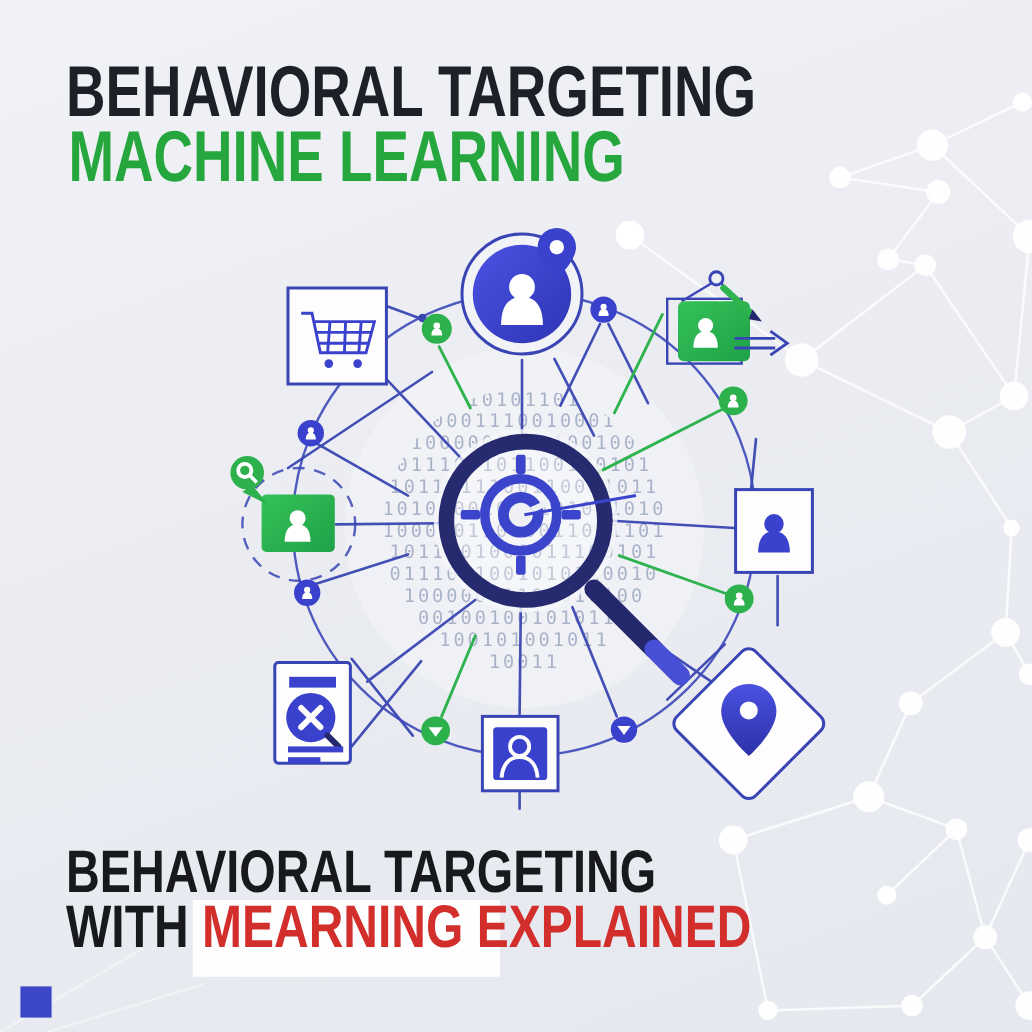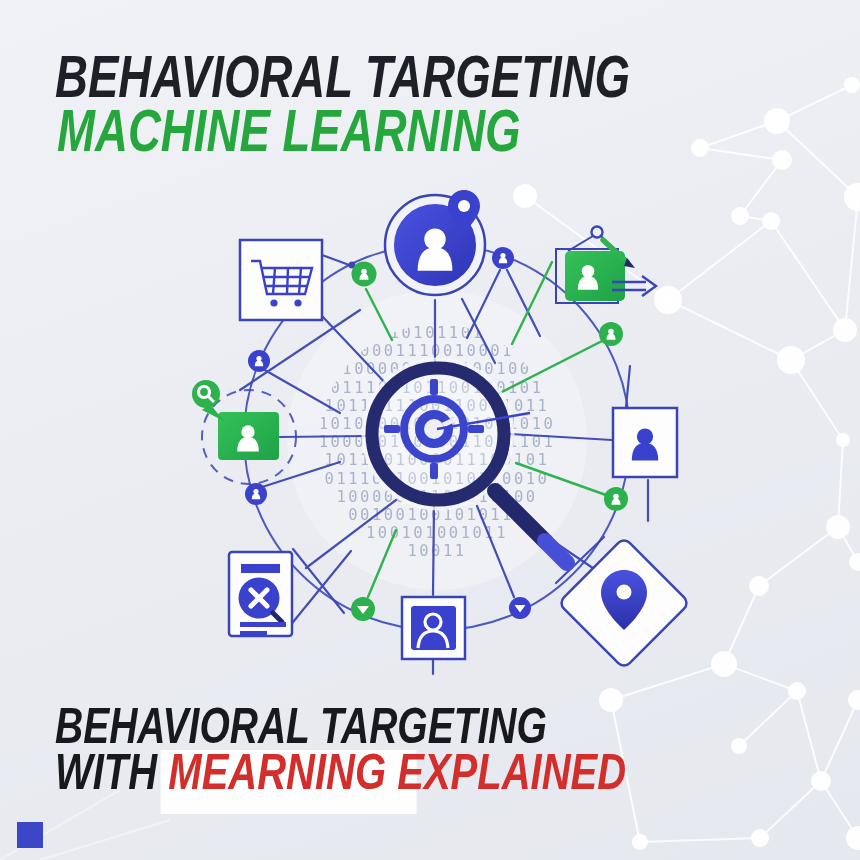--- a/index.html
+++ b/index.html
@@ -2,21 +2,21 @@
 <html><head>
 <meta charset="utf-8">
 <style>
   html,body{margin:0;padding:0;}
   .canvas{
     position:relative;width:860px;height:860px;overflow:hidden;
     background:linear-gradient(160deg,#f1f2f6 0%,#eaecf2 50%,#e6e8ef 100%);
     font-family:"Liberation Sans",sans-serif;
   }
   svg{position:absolute;left:0;top:0;}
-  .titles{position:absolute;left:0;top:0;width:100%;height:100%;z-index:3;pointer-events:none;font-style:italic;}
+  .titles{position:absolute;left:0;top:0;width:100%;height:100%;z-index:3;pointer-events:none;}
   .t1,.t2,.f1,.f2{position:absolute;white-space:nowrap;font-weight:bold;transform-origin:left top;}
   .t1{left:55px;top:42px;font-size:60px;color:#1d2127;transform:scaleX(.76);}
   .t2{left:57px;top:96px;font-size:60px;color:#25a73e;transform:scaleX(.76);}
   .f1{left:55px;top:697px;font-size:50px;color:#17191d;transform:scaleX(.78);}
   .f2{left:55px;top:743px;font-size:50px;transform:scaleX(.80);z-index:2;}
   .f2 .with{color:#17191d;}
   .f2 .red{color:#d22f2c;position:relative;}
   .f2 .red::before{
     content:"";position:absolute;left:-10px;top:6px;width:56%;height:114%;
     background:rgba(255,255,255,.93);z-index:-1;

